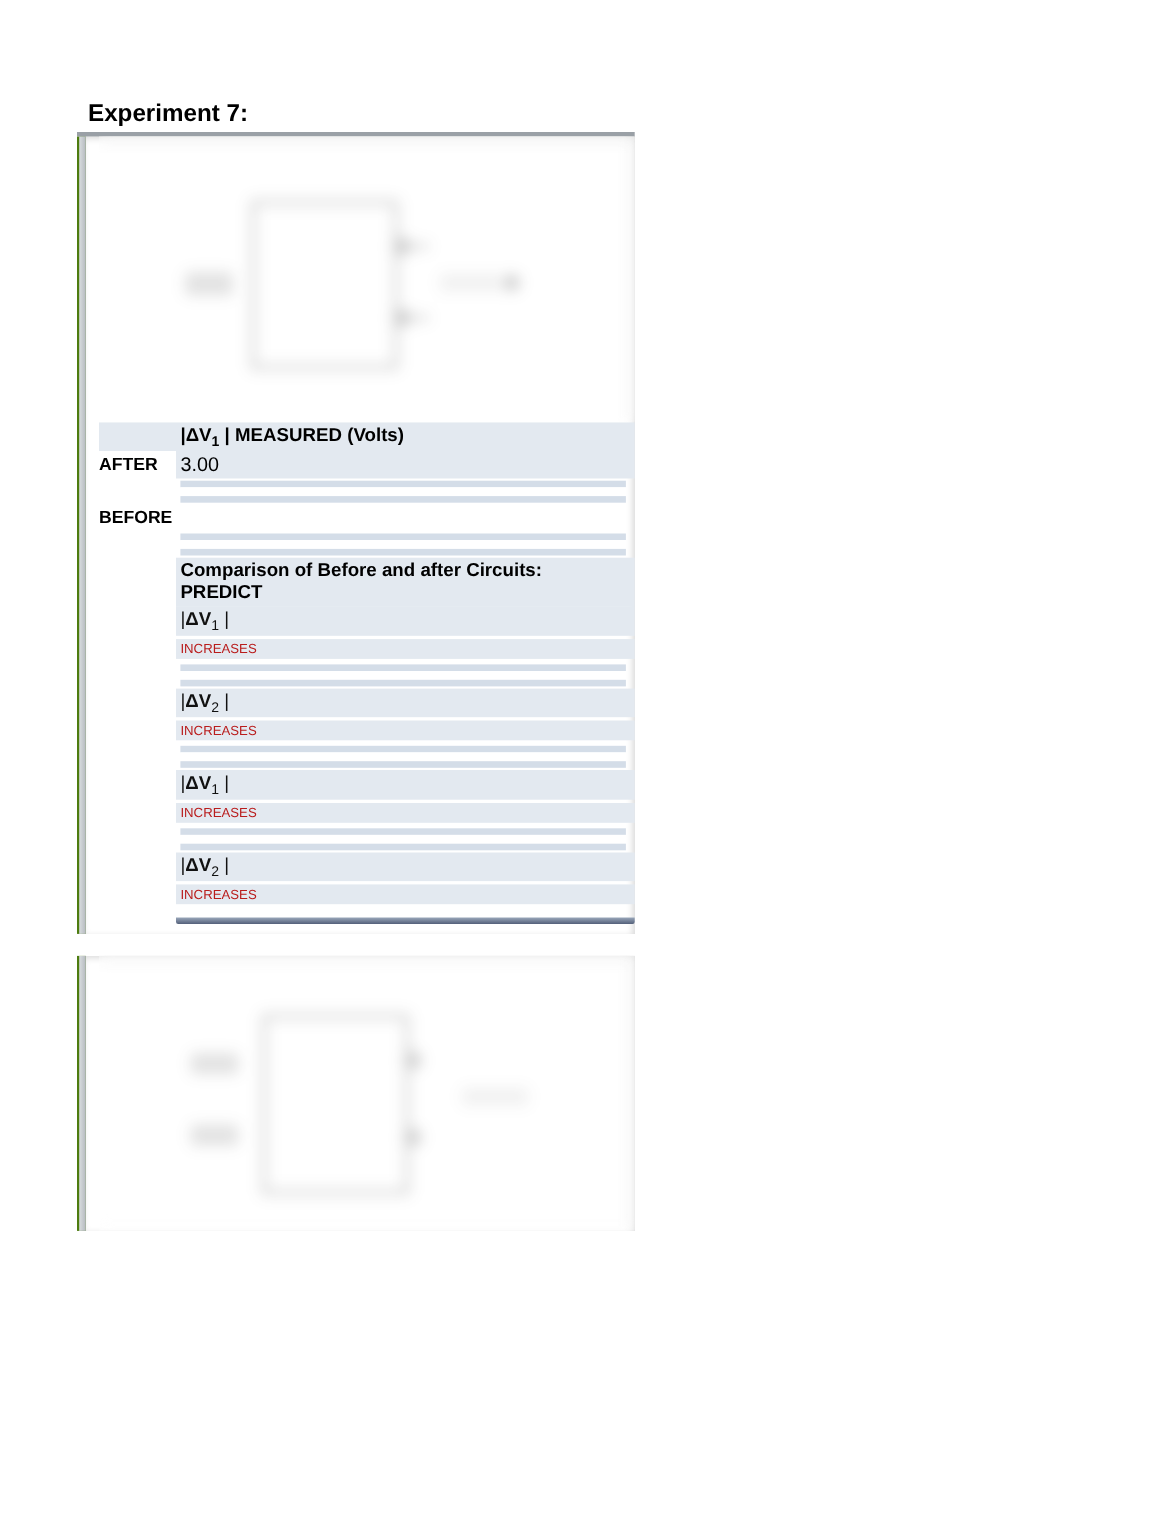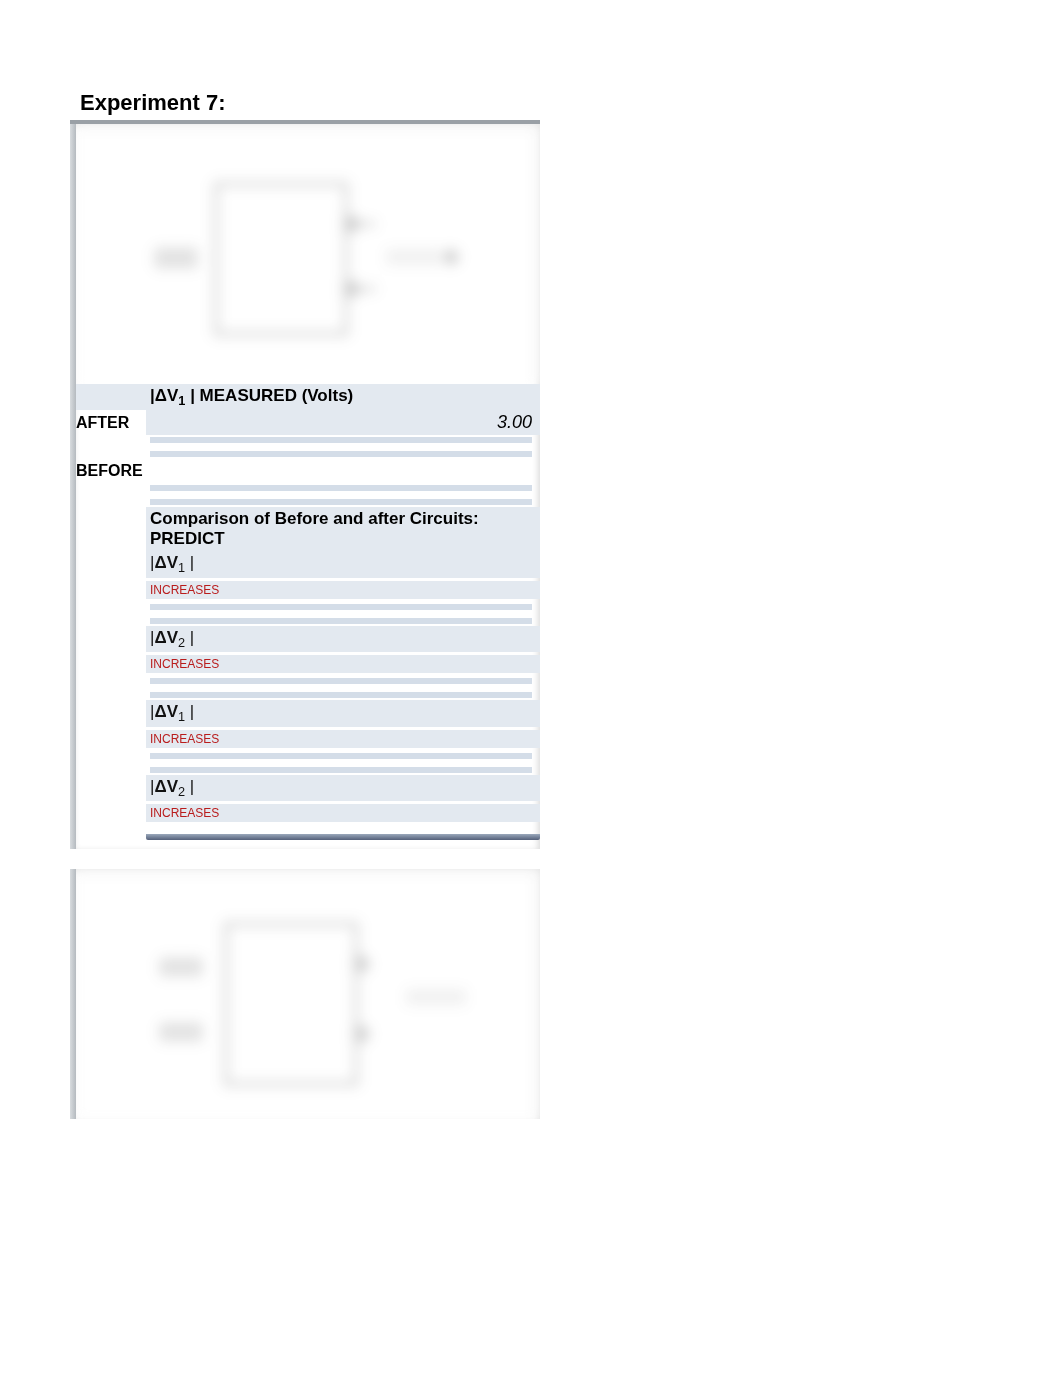--- a/index.html
+++ b/index.html
@@ -11,38 +11,38 @@
     width: 1062px;
   }
   .page {
     width: 1062px;
     min-height: 1377px;
     padding: 90px 40px 60px 70px;
     box-sizing: border-box;
     position: relative;
   }
   .exp-block {
-    width: 470px;
+    width: 507px;
     position: relative;
     margin-bottom: 20px;
   }
   .exp-title {
     font-size: 22px;
     font-weight: 700;
     color: #000;
     padding: 0 0 4px 10px;
     border-bottom: 4px solid #9aa0a6;
     border-radius: 0;
     position: relative;
     z-index: 2;
   }
   .exp-body {
-    border-left: 6px solid #4d7c0f;
+    border-left: 8px solid #4d7c0f;
     margin-left: 0;
-    padding-left: 0;
+    padding-left: 12px;
     box-shadow: -2px 2px 6px rgba(0,0,0,0.15) inset;
     position: relative;
     background: #fff;
   }
   .gutter {
     position: absolute;
     left: -6px;
     top: 0;
     bottom: 0;
     width: 6px;
@@ -90,24 +90,23 @@
     font-size: 16px;
     padding-left: 0;
     color: #000;
   }
   .val-col {
     flex: 1;
     padding: 2px 8px 2px 4px;
     position: relative;
   }
   .val-num {
-    text-align: right;
+    text-align: left;
     font-size: 18px;
     color: #000;
-    font-style: italic;
   }
   .val-text {
     text-align: left;
     font-size: 12px;
     color: #b91c1c;
   }
   .hdr-text {
     font-weight: 700;
     font-size: 17px;
     color: #000;

